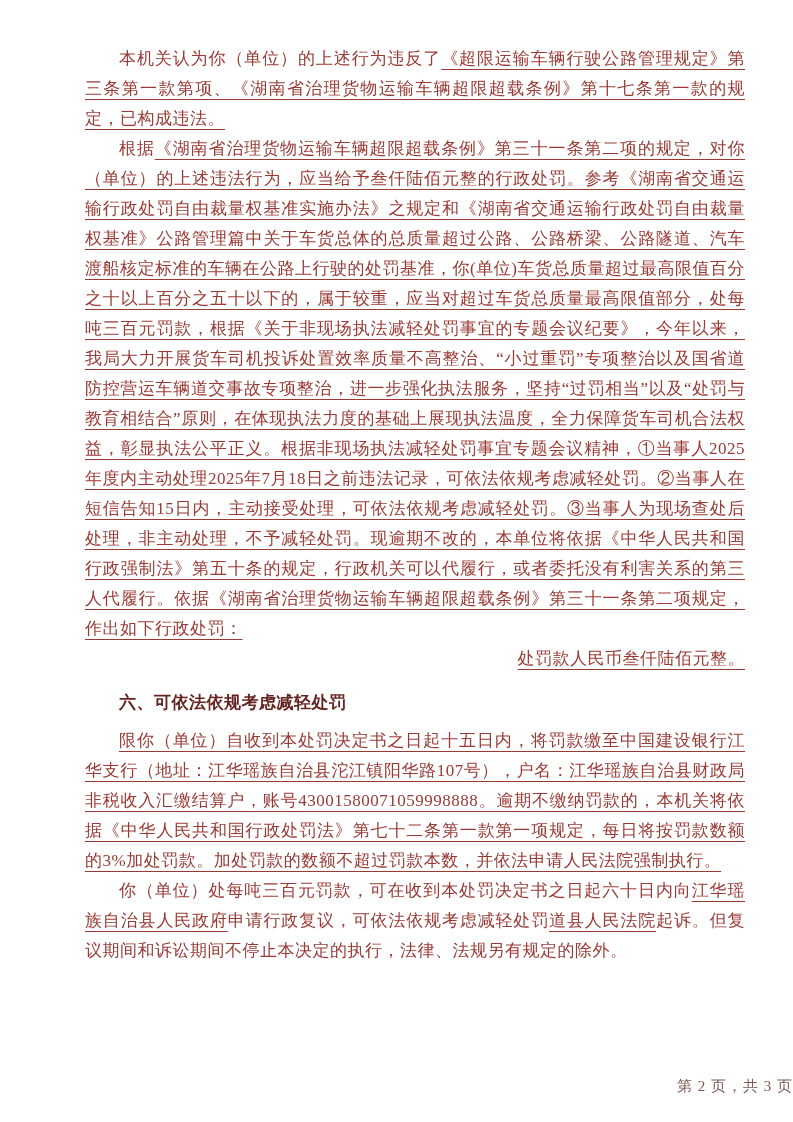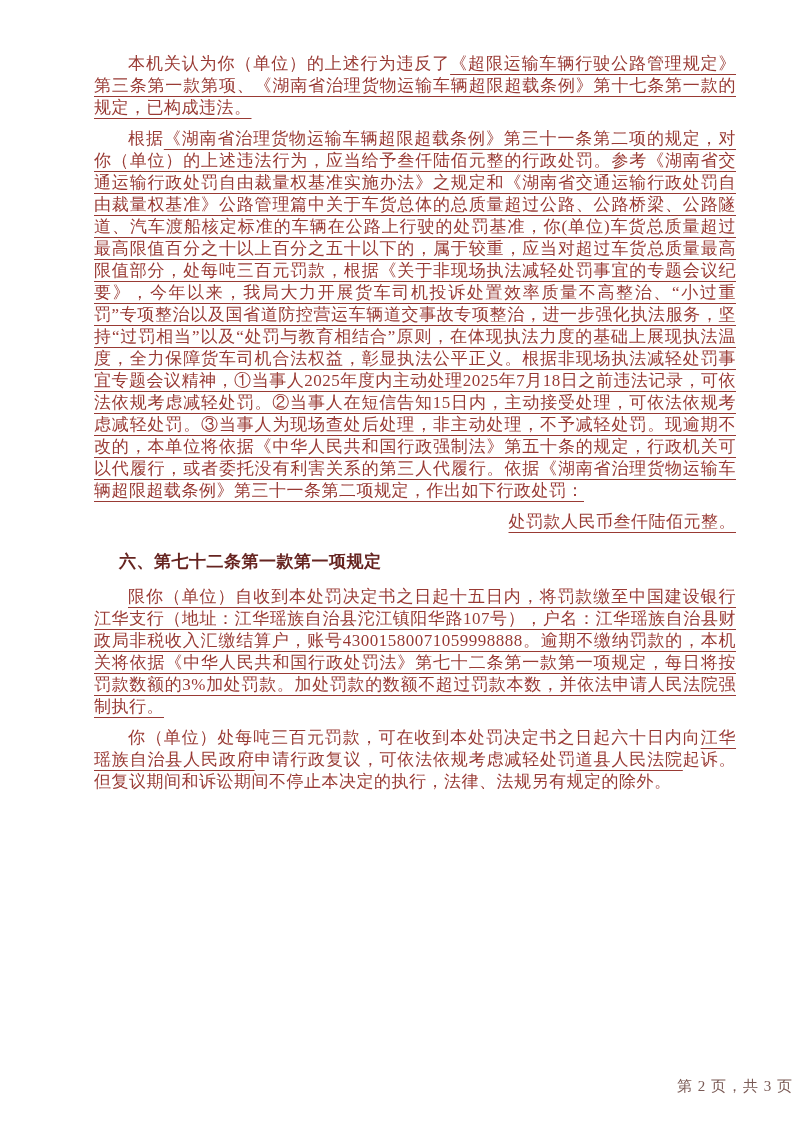--- a/index.html
+++ b/index.html
@@ -14,23 +14,23 @@
     font-family:"Liberation Serif","DejaVu Serif",serif;
   }
   .page{
     position:absolute;inset:0;
     background:var(--paper);
     padding:44px 48px 0 85px;
     box-sizing:border-box;
     color:var(--ink);
   }
   .para{
-    margin:9px;
+    margin:0;
     font-size:17px;
-    line-height:22px;
+    line-height:30px;
     text-align:justify;
     text-indent:2em;
     letter-spacing:0.5px;
     word-break:break-all;
   }
   .para.amount{text-align:right;}
   .u{
     text-decoration:underline;
     text-decoration-thickness:1px;
     text-underline-offset:5px;
@@ -59,21 +59,21 @@
 <body>
 
 <div class="page">
 
   <p class="para"><span>本机关认为你（单位）的上述行为违反了</span><span class="u">《超限运输车辆行驶公路管理规定》第三条第一款第项、《湖南省治理货物运输车辆超限超载条例》第十七条第一款的规定，已构成违法。</span></p>
 
   <p class="para"><span>根据</span><span class="u">《湖南省治理货物运输车辆超限超载条例》第三十一条第二项的规定，对你（单位）的上述违法行为，应当给予叁仟陆佰元整的行政处罚。参考《湖南省交通运输行政处罚自由裁量权基准实施办法》之规定和《湖南省交通运输行政处罚自由裁量权基准》公路管理篇中关于车货总体的总质量超过公路、公路桥梁、公路隧道、汽车渡船核定标准的车辆在公路上行驶的处罚基准，你(单位)车货总质量超过最高限值百分之十以上百分之五十以下的，属于较重，应当对超过车货总质量最高限值部分，处每吨三百元罚款，根据《关于非现场执法减轻处罚事宜的专题会议纪要》，今年以来，我局大力开展货车司机投诉处置效率质量不高整治、“小过重罚”专项整治以及国省道防控营运车辆道交事故专项整治，进一步强化执法服务，坚持“过罚相当”以及“处罚与教育相结合”原则，在体现执法力度的基础上展现执法温度，全力保障货车司机合法权益，彰显执法公平正义。根据非现场执法减轻处罚事宜专题会议精神，①当事人2025年度内主动处理2025年7月18日之前违法记录，可依法依规考虑减轻处罚。②当事人在短信告知15日内，主动接受处理，可依法依规考虑减轻处罚。③当事人为现场查处后处理，非主动处理，不予减轻处罚。现逾期不改的，本单位将依据《中华人民共和国行政强制法》第五十条的规定，行政机关可以代履行，或者委托没有利害关系的第三人代履行。依据《湖南省治理货物运输车辆超限超载条例》第三十一条第二项规定，作出如下行政处罚：</span></p>
 
   <p class="para amount"><span class="u">处罚款人民币叁仟陆佰元整。</span></p>
 
-  <h3 class="hd">六、第七十二条第一款第一项规定</h3>
+  <h3 class="hd">六、可依法依规考虑减轻处罚</h3>
 
   <p class="para"><span class="u">限你（单位）自收到本处罚决定书之日起十五日内，将罚款缴至中国建设银行江华支行（地址：江华瑶族自治县沱江镇阳华路107号），户名：江华瑶族自治县财政局非税收入汇缴结算户，账号43001580071059998888。逾期不缴纳罚款的，本机关将依据《中华人民共和国行政处罚法》第七十二条第一款第一项规定，每日将按罚款数额的3%加处罚款。加处罚款的数额不超过罚款本数，并依法申请人民法院强制执行。</span></p>
 
 
   <p class="para"><span>你（单位）处每吨三百元罚款，可在收到本处罚决定书之日起六十日内向</span><span class="u">江华瑶族自治县人民政府</span><span>申请行政复议，可依法依规考虑减轻处罚</span><span class="u">道县人民法院</span><span>起诉。但复议期间和诉讼期间不停止本决定的执行，法律、法规另有规定的除外。</span></p>
 
   <div class="footer">第 2 页，共 3 页</div>
 
 </div>
 

